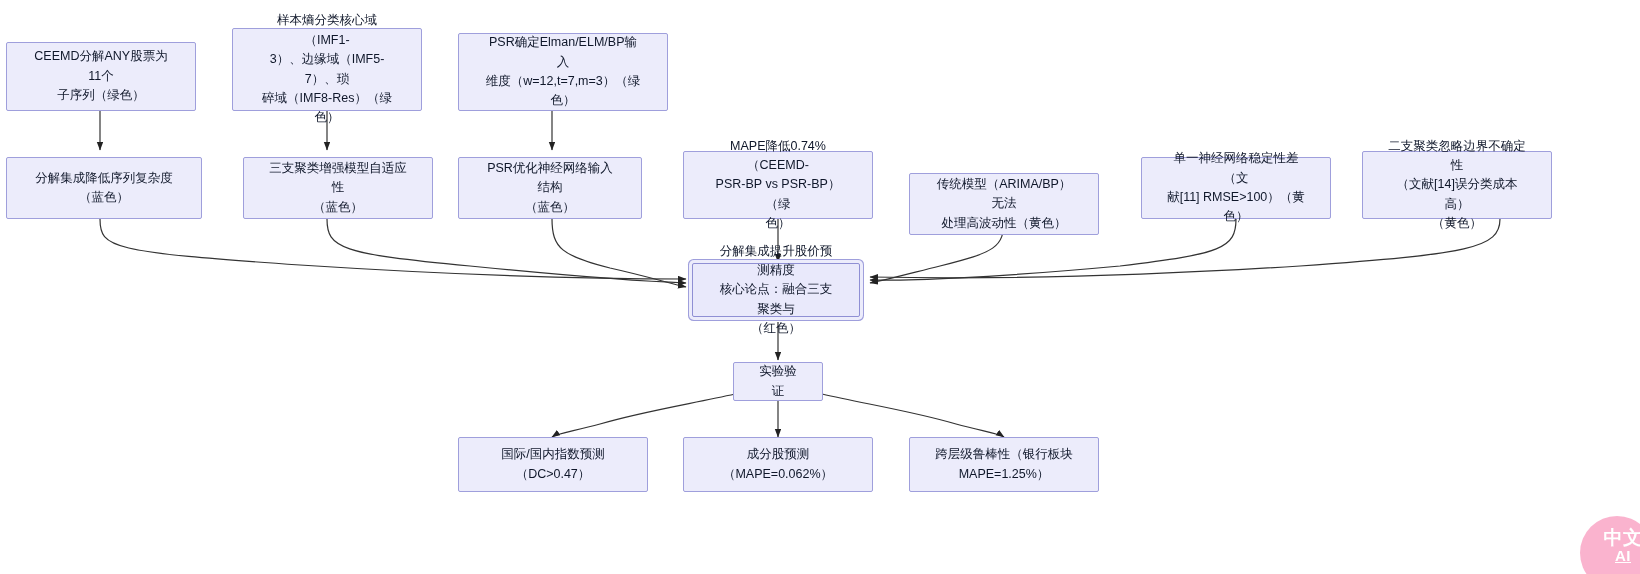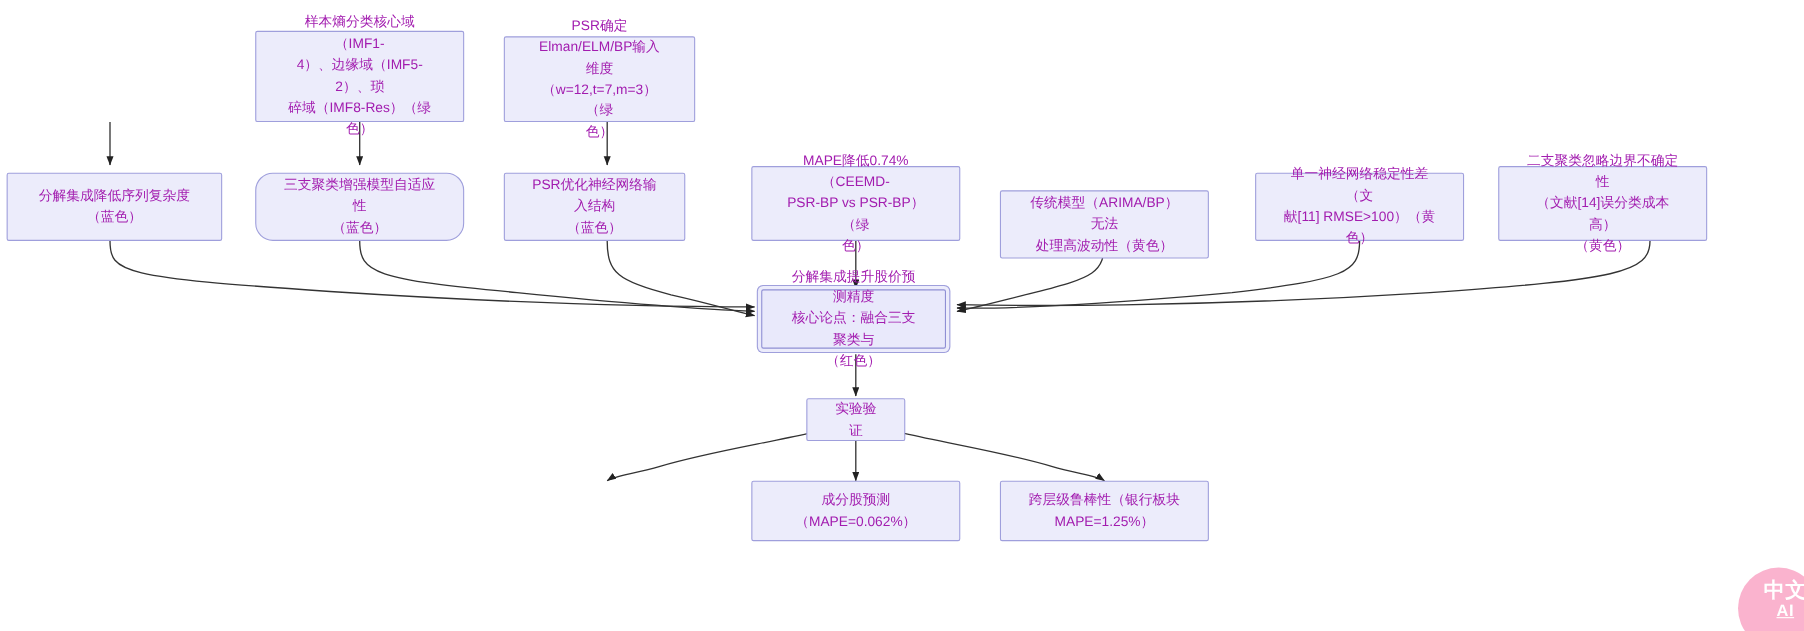--- a/index.html
+++ b/index.html
@@ -23,21 +23,21 @@
   .node{
     position:absolute;
     box-sizing:border-box;
     background:#ececfb;
     border:1px solid #9f9fdc;
     border-radius:2px;
     display:flex;
     align-items:center;
     justify-content:center;
     text-align:center;
-    color:#a21caf;
+    color:#0f172a;
     font-size:12.5px;
     line-height:1.55;
     padding:6px 24px;
     z-index:3;
   }
   .node-core{
     background:#e9e9fb;
     border:1px solid #8f8fd4;
     box-shadow:0 0 0 3px #ececfb, 0 0 0 4px #9f9fdc;
     z-index:4;
@@ -100,52 +100,58 @@
       <path d="M1500,219 C1500,248 1470,254 1300,266 C1080,280 920,278 870,277"></path>
 
       <path d="M778,322 L778,360"></path>
 
       <path d="M735,394 C690,404 640,412 600,424 C575,431 558,433 552,437"></path>
       <path d="M778,401 L778,437"></path>
       <path d="M822,394 C866,404 916,412 956,424 C981,431 998,433 1004,437"></path>
     </g>
   </svg>
 
+  <div class="node" style="left:6px; top:42px; width:190px; height:69px;">
+    <div>
+      <span>CEEMD分解ANY股票为11个</span>
+      <span>子序列（绿色）</span>
+    </div>
+  </div>
 
   <div class="node" style="left:232px; top:28px; width:190px; height:83px;">
     <div>
       <span>样本熵分类核心域（IMF1-</span>
-      <span>4）、边缘域（IMF5-2）、琐</span>
+      <span>3）、边缘域（IMF5-7）、琐</span>
       <span>碎域（IMF8-Res）（绿色）</span>
     </div>
   </div>
 
-  <div class="node" style="left:458px; top:33px; width:174px; height:78px;">
+  <div class="node" style="left:458px; top:33px; width:210px; height:78px;">
     <div>
       <span>PSR确定Elman/ELM/BP输入</span>
       <span>维度（w=12,t=7,m=3）（绿</span>
       <span>色）</span>
     </div>
   </div>
 
   <div class="node" style="left:6px; top:157px; width:196px; height:62px;">
     <div>
       <span>分解集成降低序列复杂度</span>
       <span>（蓝色）</span>
     </div>
   </div>
 
-  <div class="node" style="left:232px; top:157px; width:190px; height:62px;border-radius:16px;">
+  <div class="node" style="left:243px; top:157px; width:190px; height:62px;">
     <div>
       <span>三支聚类增强模型自适应性</span>
       <span>（蓝色）</span>
     </div>
   </div>
 
-  <div class="node" style="left:458px; top:157px; width:165px; height:62px;">
+  <div class="node" style="left:458px; top:157px; width:184px; height:62px;">
     <div>
       <span>PSR优化神经网络输入结构</span>
       <span>（蓝色）</span>
     </div>
   </div>
 
   <div class="node" style="left:683px; top:151px; width:190px; height:68px;">
     <div>
       <span>MAPE降低0.74%（CEEMD-</span>
       <span>PSR-BP vs PSR-BP）（绿</span>
@@ -182,20 +188,26 @@
       <span>（红色）</span>
     </div>
   </div>
 
   <div class="node" style="left:733px; top:362px; width:90px; height:39px;">
     <div>
       <span>实验验证</span>
     </div>
   </div>
 
+  <div class="node" style="left:458px; top:437px; width:190px; height:55px;">
+    <div>
+      <span>国际/国内指数预测</span>
+      <span>（DC&gt;0.47）</span>
+    </div>
+  </div>
 
   <div class="node" style="left:683px; top:437px; width:190px; height:55px;">
     <div>
       <span>成分股预测</span>
       <span>（MAPE=0.062%）</span>
     </div>
   </div>
 
   <div class="node" style="left:909px; top:437px; width:190px; height:55px;">
     <div>

